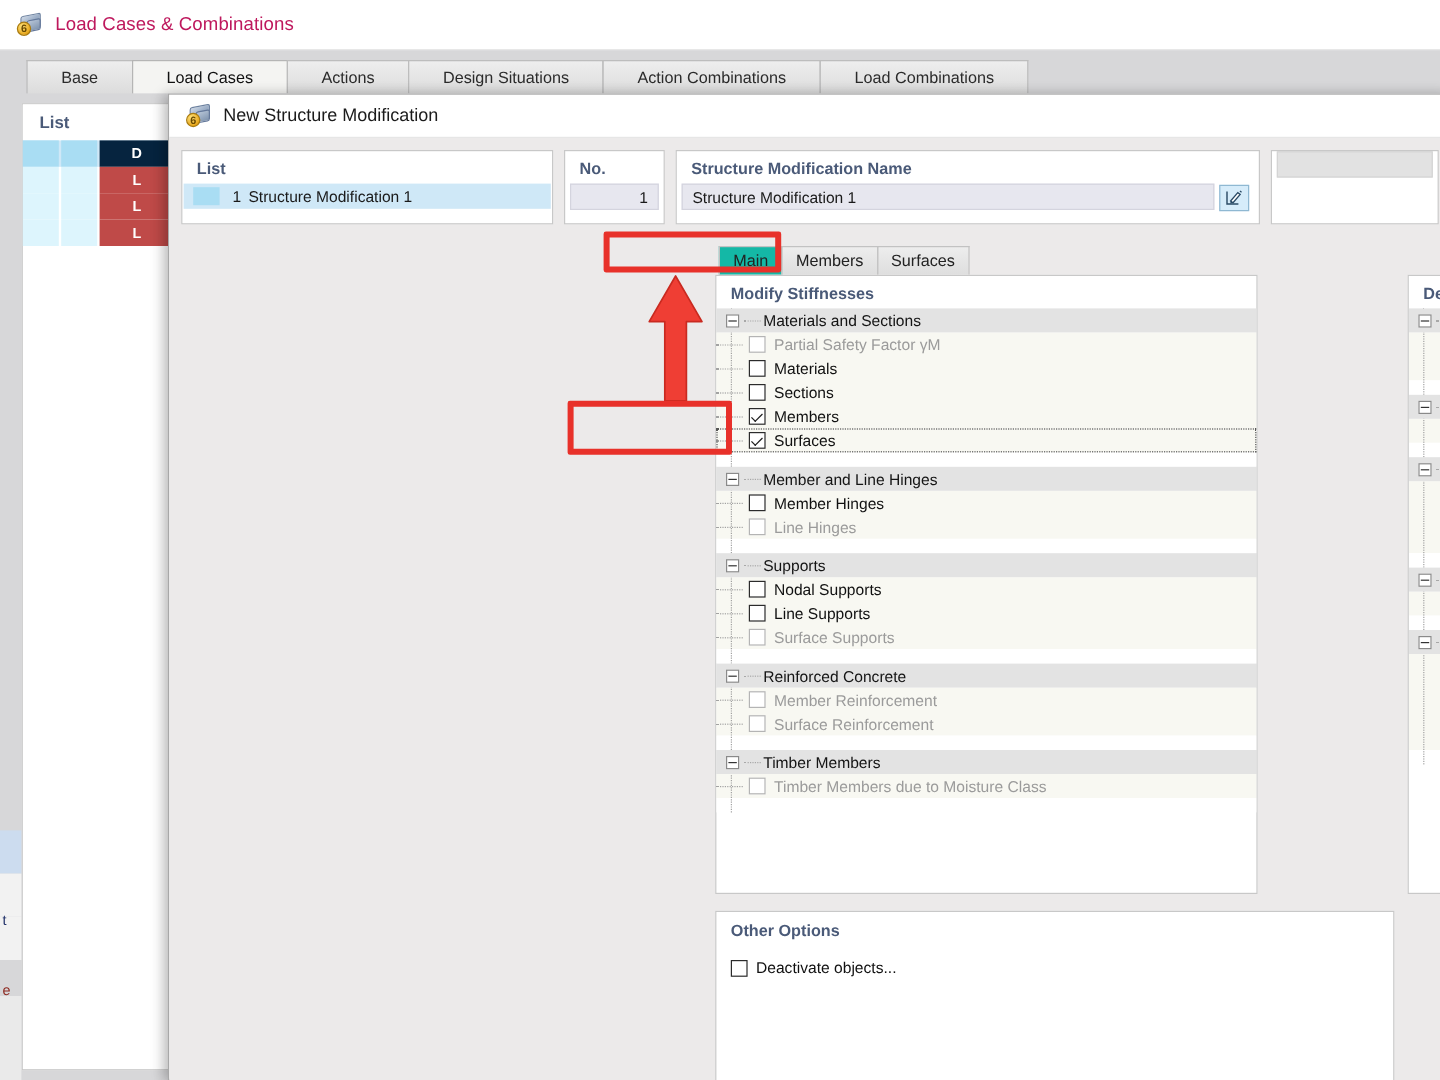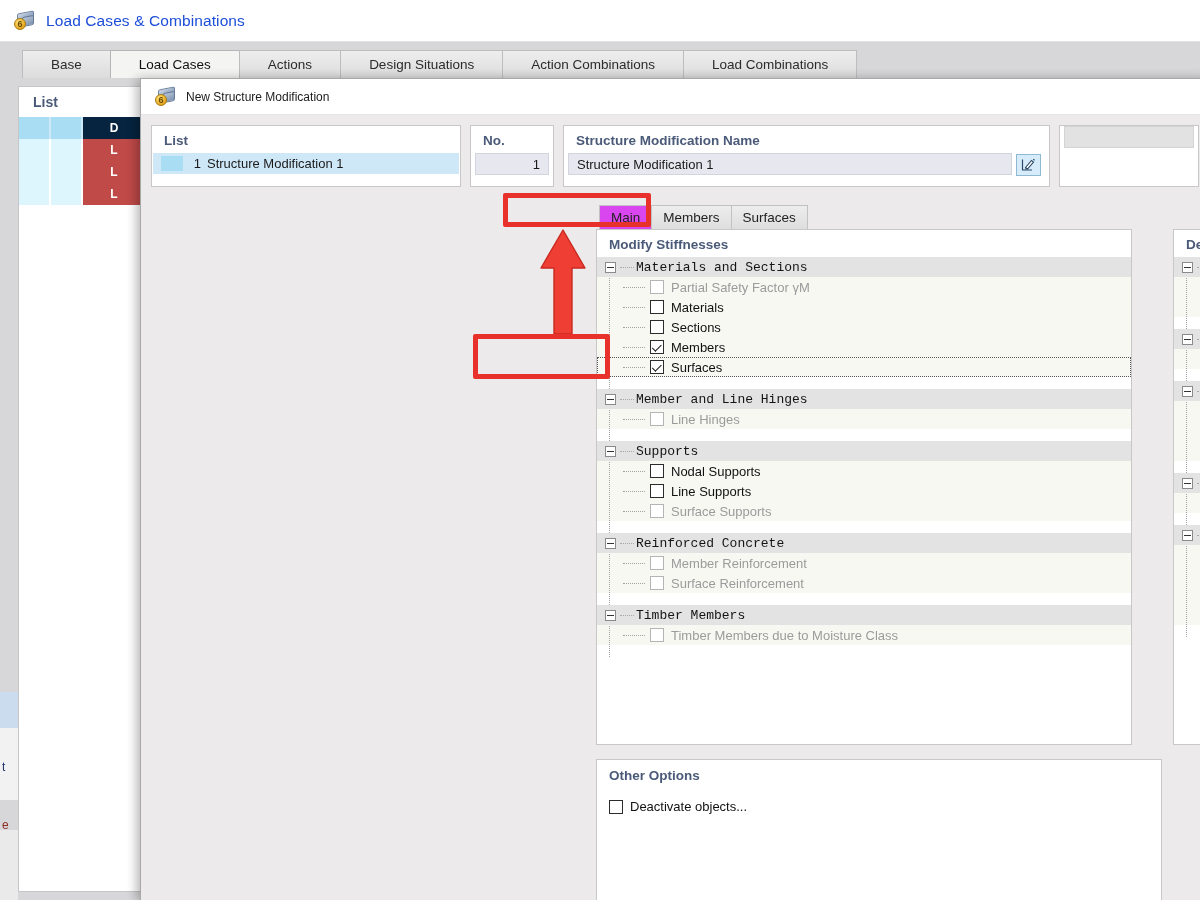--- a/index.html
+++ b/index.html
@@ -11,21 +11,21 @@
   }
   #root{ position:relative; width:1200px; height:900px; }
 
   
   .bg-window{ position:absolute; inset:0; background:#d7d7d9; }
   .bg-titlebar{
     position:absolute; left:0; top:0; width:1200px; height:42px;
     background:#ffffff; border-bottom:1px solid #e2e2e2;
     display:flex; align-items:center; padding-left:14px; gap:10px;
   }
-  .bg-title-text{ font-size:15.5px; color:#1d4ed8; letter-spacing:.1px; }
+  .bg-title-text{ font-size:15.5px; color:#be185d; letter-spacing:.1px; }
 
   
   .app-icon{ position:relative; width:22px; height:20px; flex:none; }
   .app-icon .blk{
     position:absolute; left:3px; top:1px; width:17px; height:13px;
     background:linear-gradient(150deg,#cfd9e6 0%,#9fb1c9 45%,#7e93ae 100%);
     border:1px solid #6d82a0;
     transform:skewY(-11deg);
     border-radius:2px;
   }
@@ -91,21 +91,21 @@
   
   .dialog{
     position:absolute; left:140px; top:78px; width:1070px; height:822px;
     background:#f0f0f0; border:1px solid #a8a8a8;
     box-shadow:-4px 0 10px rgba(0,0,0,.18), 0 4px 12px rgba(0,0,0,.16);
   }
   .dlg-title{
     height:36px; background:#ffffff; border-bottom:1px solid #e6e6e6;
     display:flex; align-items:center; padding-left:14px; gap:9px;
   }
-  .dlg-title-text{ font-size:12px; color:#1b1b1b;text-align:center; }
+  .dlg-title-text{ font-size:15px; color:#1b1b1b;text-align:center; }
 
   .dlg-body{ position:relative; height:786px; background:#eceaea; padding:10px; }
 
   .panel{ background:#ffffff; border:1px solid #c8c8c8; }
   .panel-hd{
     font-weight:bold; color:#4a5a78; font-size:13.5px;
     padding:7px 0 5px 12px;
   }
 
   
@@ -142,48 +142,48 @@
   
   .subtabs{
     position:absolute; left:458px; top:88px; display:flex; align-items:flex-end;
     height:26px;
   }
   .stab{
     height:24px; padding:0 11px; display:flex; align-items:center;
     font-size:13.5px; color:#222; background:linear-gradient(#ededed,#dedede);
     border:1px solid #c2c2c2; border-bottom:none; margin-right:-1px; cursor:default;
   }
-  .stab.active{ background:#d946ef; border-color:#c2c2c2; }
+  .stab.active{ background:#14b8a6; border-color:#c2c2c2; }
 
   
   .tree-panel{
     position:absolute; background:#ffffff; border:1px solid #c8c8c8;
   }
-  .tp-left{ left:455px; top:114px; width:536px; height:516px; }
+  .tp-left{ left:455px; top:114px; width:452px; height:516px; }
   .tp-right{ left:1032px; top:114px; width:200px; height:516px; }
   .tp-other{ left:455px; top:644px; width:566px; height:178px; }
 
   .grp{
     height:20px; background:#e3e3e3; display:flex; align-items:center;
-    font-size:13px; color:#141414; padding-left:8px; position:relative;font-family:Liberation Mono, monospace;
+    font-size:13px; color:#141414; padding-left:8px; position:relative;
   }
   .expander{
     width:11px; height:11px; border:1px solid #8a8a8a; background:#fff;
     display:inline-flex; align-items:center; justify-content:center;
     margin-right:4px; flex:none; cursor:pointer;
   }
   .expander::before{
     content:""; width:7px; height:1px; background:#333;
   }
   .dots{ width:14px; border-top:1px dotted #9a9a9a; margin-right:2px; opacity:.8; }
 
   .items{ background:#f8f8f2; }
   .item{
     height:20px; display:flex; align-items:center; font-size:13px;
-    padding-left:26px; position:relative;
+    position:relative;
   }
   .item .lead{
     width:22px; border-top:1px dotted #a2a2a2; margin-right:5px; flex:none;
   }
   .cbx{
     width:14px; height:14px; border:1.4px solid #2b2b2b; background:#fff;
     flex:none; margin-right:7px; display:flex; align-items:center; justify-content:center;
     cursor:pointer; position:relative;
   }
   .cbx.dim{ border-color:#b4b4b4; }
@@ -376,20 +376,25 @@
             </div>
             <div class="spacer"></div>
             <div class="grp">
               <span class="expander"></span>
               <span class="dots"></span>
               <span>Member and Line Hinges</span>
             </div>
             <div class="items">
               <div class="item">
                 <span class="lead"></span>
+                <span class="cbx"></span>
+                <span class="lbl">Member Hinges</span>
+              </div>
+              <div class="item">
+                <span class="lead"></span>
                 <span class="cbx dim"></span>
                 <span class="lbl dim">Line Hinges</span>
               </div>
             </div>
             <div class="spacer"></div>
             <div class="grp">
               <span class="expander"></span>
               <span class="dots"></span>
               <span>Supports</span>
             </div>

